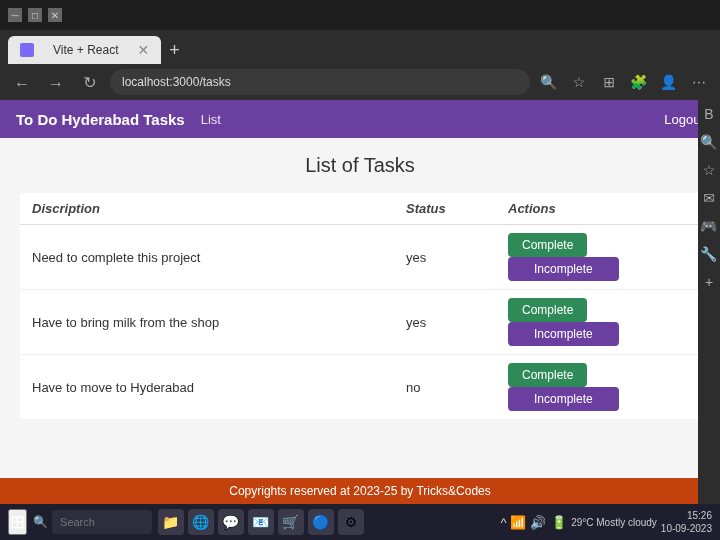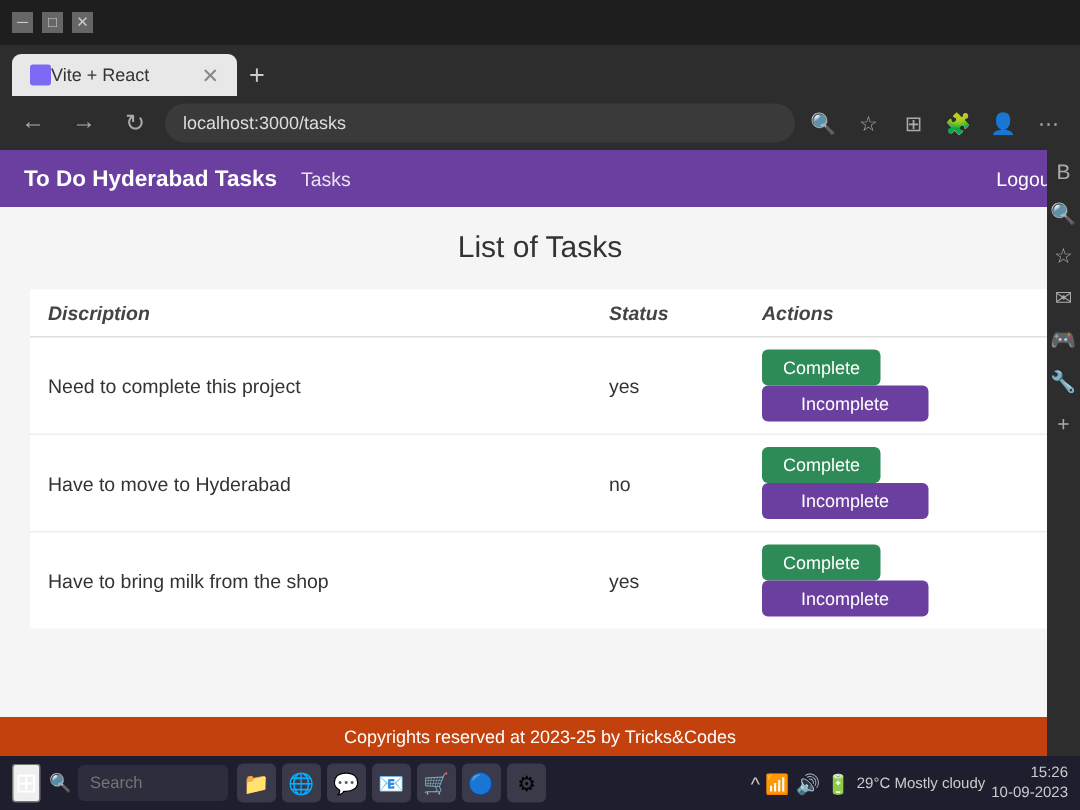--- a/index.html
+++ b/index.html
@@ -48,21 +48,21 @@
       display: flex;
       align-items: flex-end;
       padding: 0 8px;
     }
     .tab {
       background: #3c3c3c;
       height: 28px;
       display: flex;
       align-items: center;
       padding: 0 12px;
-      gap: 0;
+      gap: 19px;
       border-radius: 6px 6px 0 0;
       font-size: 12px;
       color: #ddd;
       min-width: 150px;
     }
     .tab.active {
       background: #e8e8e8;
       color: #333;
     }
     .tab-icon {
@@ -375,21 +375,21 @@
       <button class="toolbar-icon">⋯</button>
     </div>
   </div>
 </div>
 
 <div class="app-wrapper" style="position:relative;">
 
   <nav class="app-nav">
     <div class="nav-left">
       <span class="nav-brand">To Do Hyderabad Tasks</span>
-      <span class="nav-link">Tasks</span>
+      <span class="nav-link">List</span>
     </div>
     <span class="nav-logout">Logout</span>
   </nav>
 
   <div class="main-content">
     <h2 class="page-title">List of Tasks</h2>
 
     <table class="task-table">
       <thead>
         <tr>
@@ -398,27 +398,27 @@
           <th class="col-actions">Actions</th>
         </tr>
       </thead>
       <tbody id="task-tbody">
       <tr>
             <td>Need to complete this project</td>
             <td>yes</td>
             <td><button class="btn-complete">Complete</button><button class="btn-incomplete">Incomplete</button></td>
           </tr>
           <tr>
-            <td>Have to move to Hyderabad</td>
-            <td>no</td>
+            <td>Have to bring milk from the shop</td>
+            <td>yes</td>
             <td><button class="btn-complete">Complete</button><button class="btn-incomplete">Incomplete</button></td>
           </tr>
           <tr>
-            <td>Have to bring milk from the shop</td>
-            <td>yes</td>
+            <td>Have to move to Hyderabad</td>
+            <td>no</td>
             <td><button class="btn-complete">Complete</button><button class="btn-incomplete">Incomplete</button></td>
           </tr>
         </tbody>
     </table>
   </div>
 
 </div>
 
 <div class="app-footer">
   <span>Copyrights reserved at 2023-25 by Tricks&amp;Codes</span>

